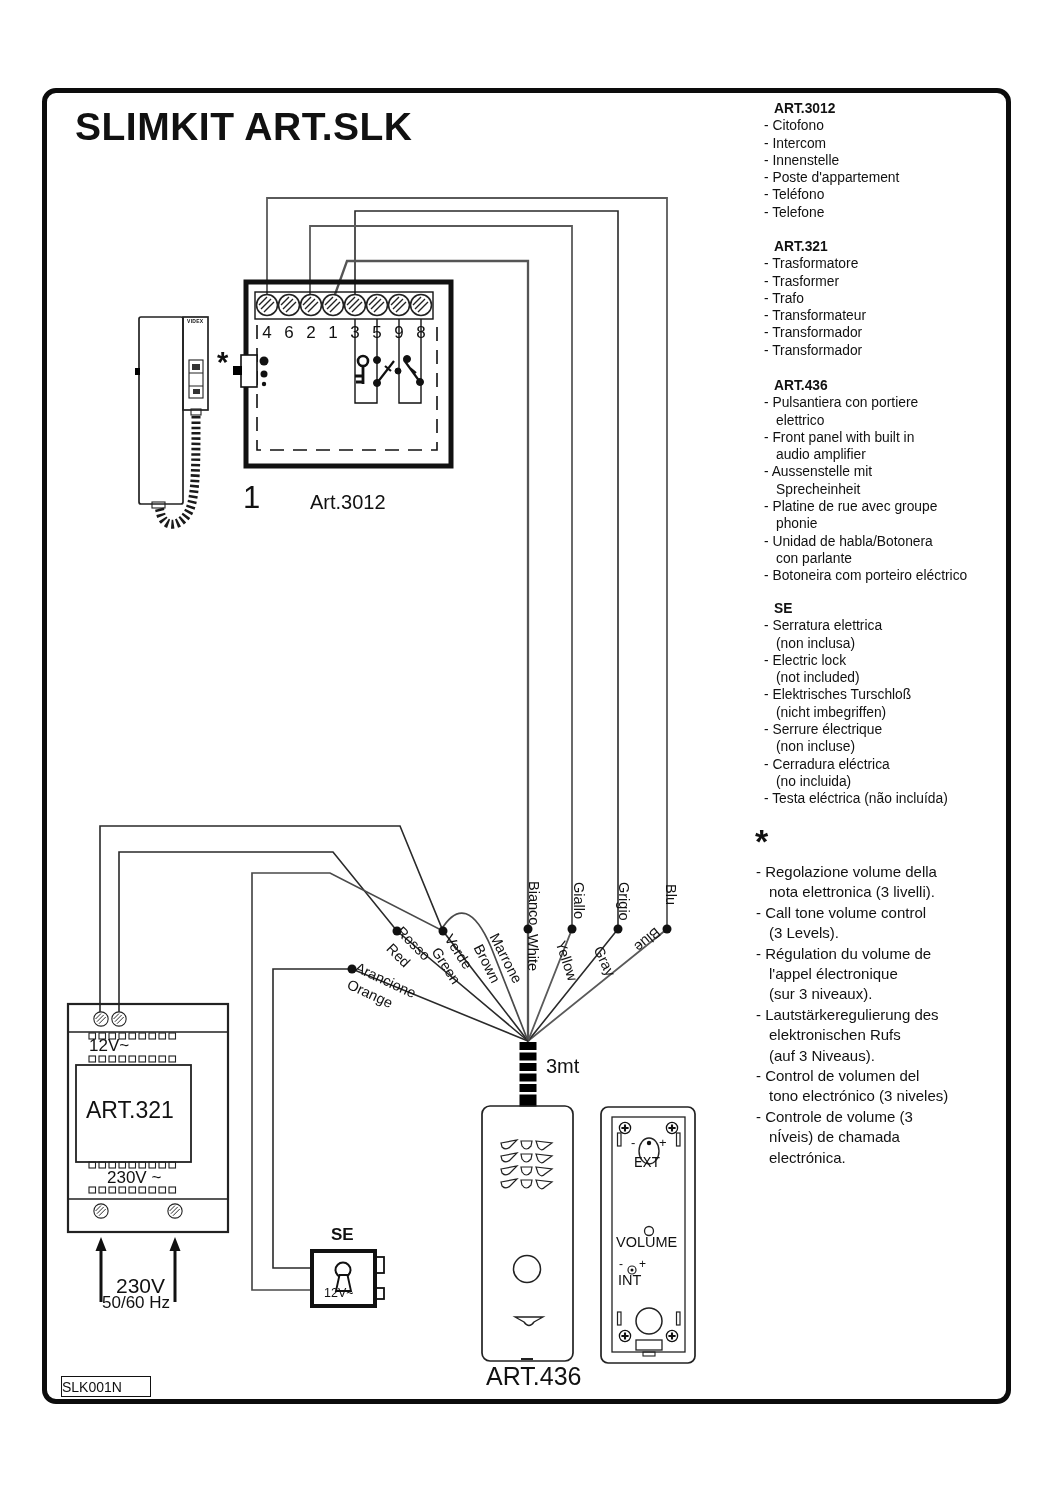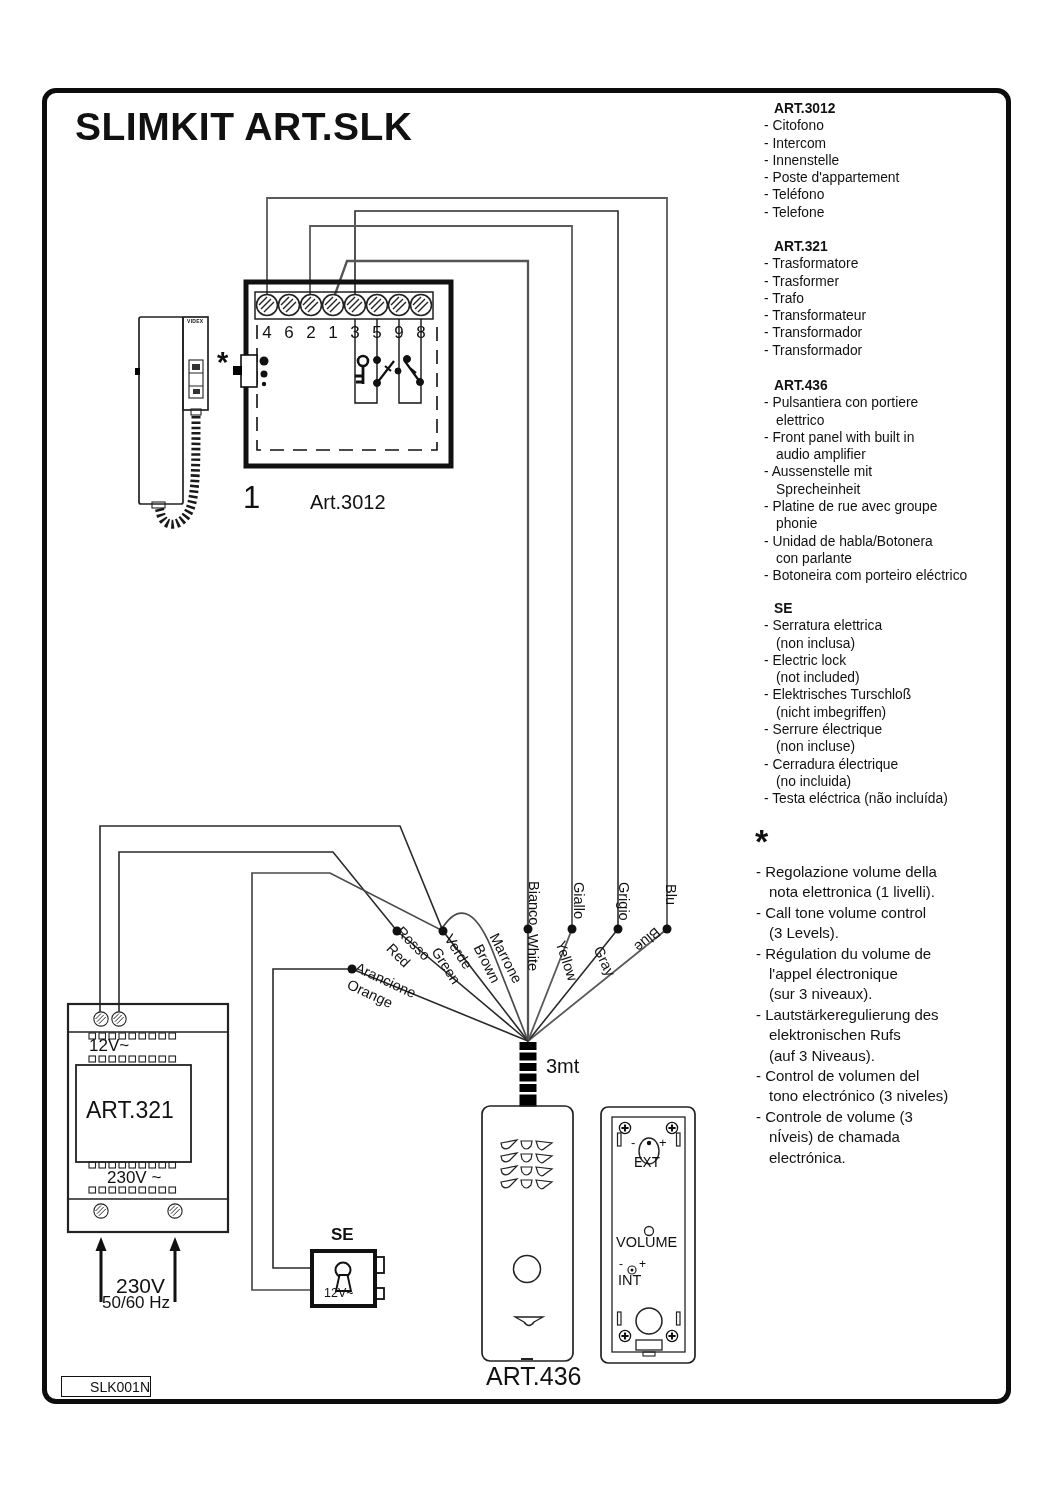--- a/index.html
+++ b/index.html
@@ -15,21 +15,21 @@
   .bullet{text-indent:-12px;}
   .bullet::before{content:"- ";}
   .notes{left:756px;top:862px;width:256px;font-size:15px;line-height:20.4px;}
   .notes .row{padding-left:13px;}
   .notes .bullet{text-indent:-13px;}
   .star-big{left:755px;top:824px;font-size:34px;font-weight:bold;line-height:1;}
   .lbl{white-space:nowrap;line-height:1.1;}
   .wire-lbl{font-size:14.5px;transform-origin:0 0;white-space:nowrap;line-height:1;}
   .term-num{position:absolute;top:323px;width:16px;text-align:center;font-size:17px;}
   .code-box{left:61px;top:1376px;width:90px;height:21px;border:1.7px solid #111;
-        font-size:14px;text-align:right;line-height:21px;box-sizing:border-box;}
+        font-size:14px;text-align:left;line-height:21px;box-sizing:border-box;}
   svg{position:absolute;left:0;top:0;}
 </style>
 </head>
 <body>
 
 <div class="page">
 
   <svg width="1058" height="1497" viewBox="0 0 1058 1497">
     <defs>
       <g id="screw">
@@ -246,31 +246,31 @@
     <div class="sec-h">SE</div>
     <div>
         <div class="row bullet">Serratura elettrica</div>
         <div class="row">(non inclusa)</div>
         <div class="row bullet">Electric lock</div>
         <div class="row">(not included)</div>
         <div class="row bullet">Elektrisches Turschloß</div>
         <div class="row">(nicht imbegriffen)</div>
         <div class="row bullet">Serrure électrique</div>
         <div class="row">(non incluse)</div>
-        <div class="row bullet">Cerradura électrique</div>
+        <div class="row bullet">Cerradura eléctrica</div>
         <div class="row">(no incluida)</div>
         <div class="row bullet">Testa eléctrica (não incluída)</div>
       </div>
   </div>
 
   <div class="abs star-big">*</div>
   <div class="abs notes">
     <div>
         <div class="row bullet">Regolazione volume della</div>
-        <div class="row">nota elettronica (1 livelli).</div>
+        <div class="row">nota elettronica (3 livelli).</div>
         <div class="row bullet">Call tone volume control</div>
         <div class="row">(3 Levels).</div>
         <div class="row bullet">Régulation du volume de</div>
         <div class="row">l'appel électronique</div>
         <div class="row">(sur 3  niveaux).</div>
         <div class="row bullet">Lautstärkeregulierung des</div>
         <div class="row">elektronischen Rufs</div>
         <div class="row">(auf 3 Niveaus).</div>
         <div class="row bullet">Control de volumen del</div>
         <div class="row">tono electrónico (3 niveles)</div>

